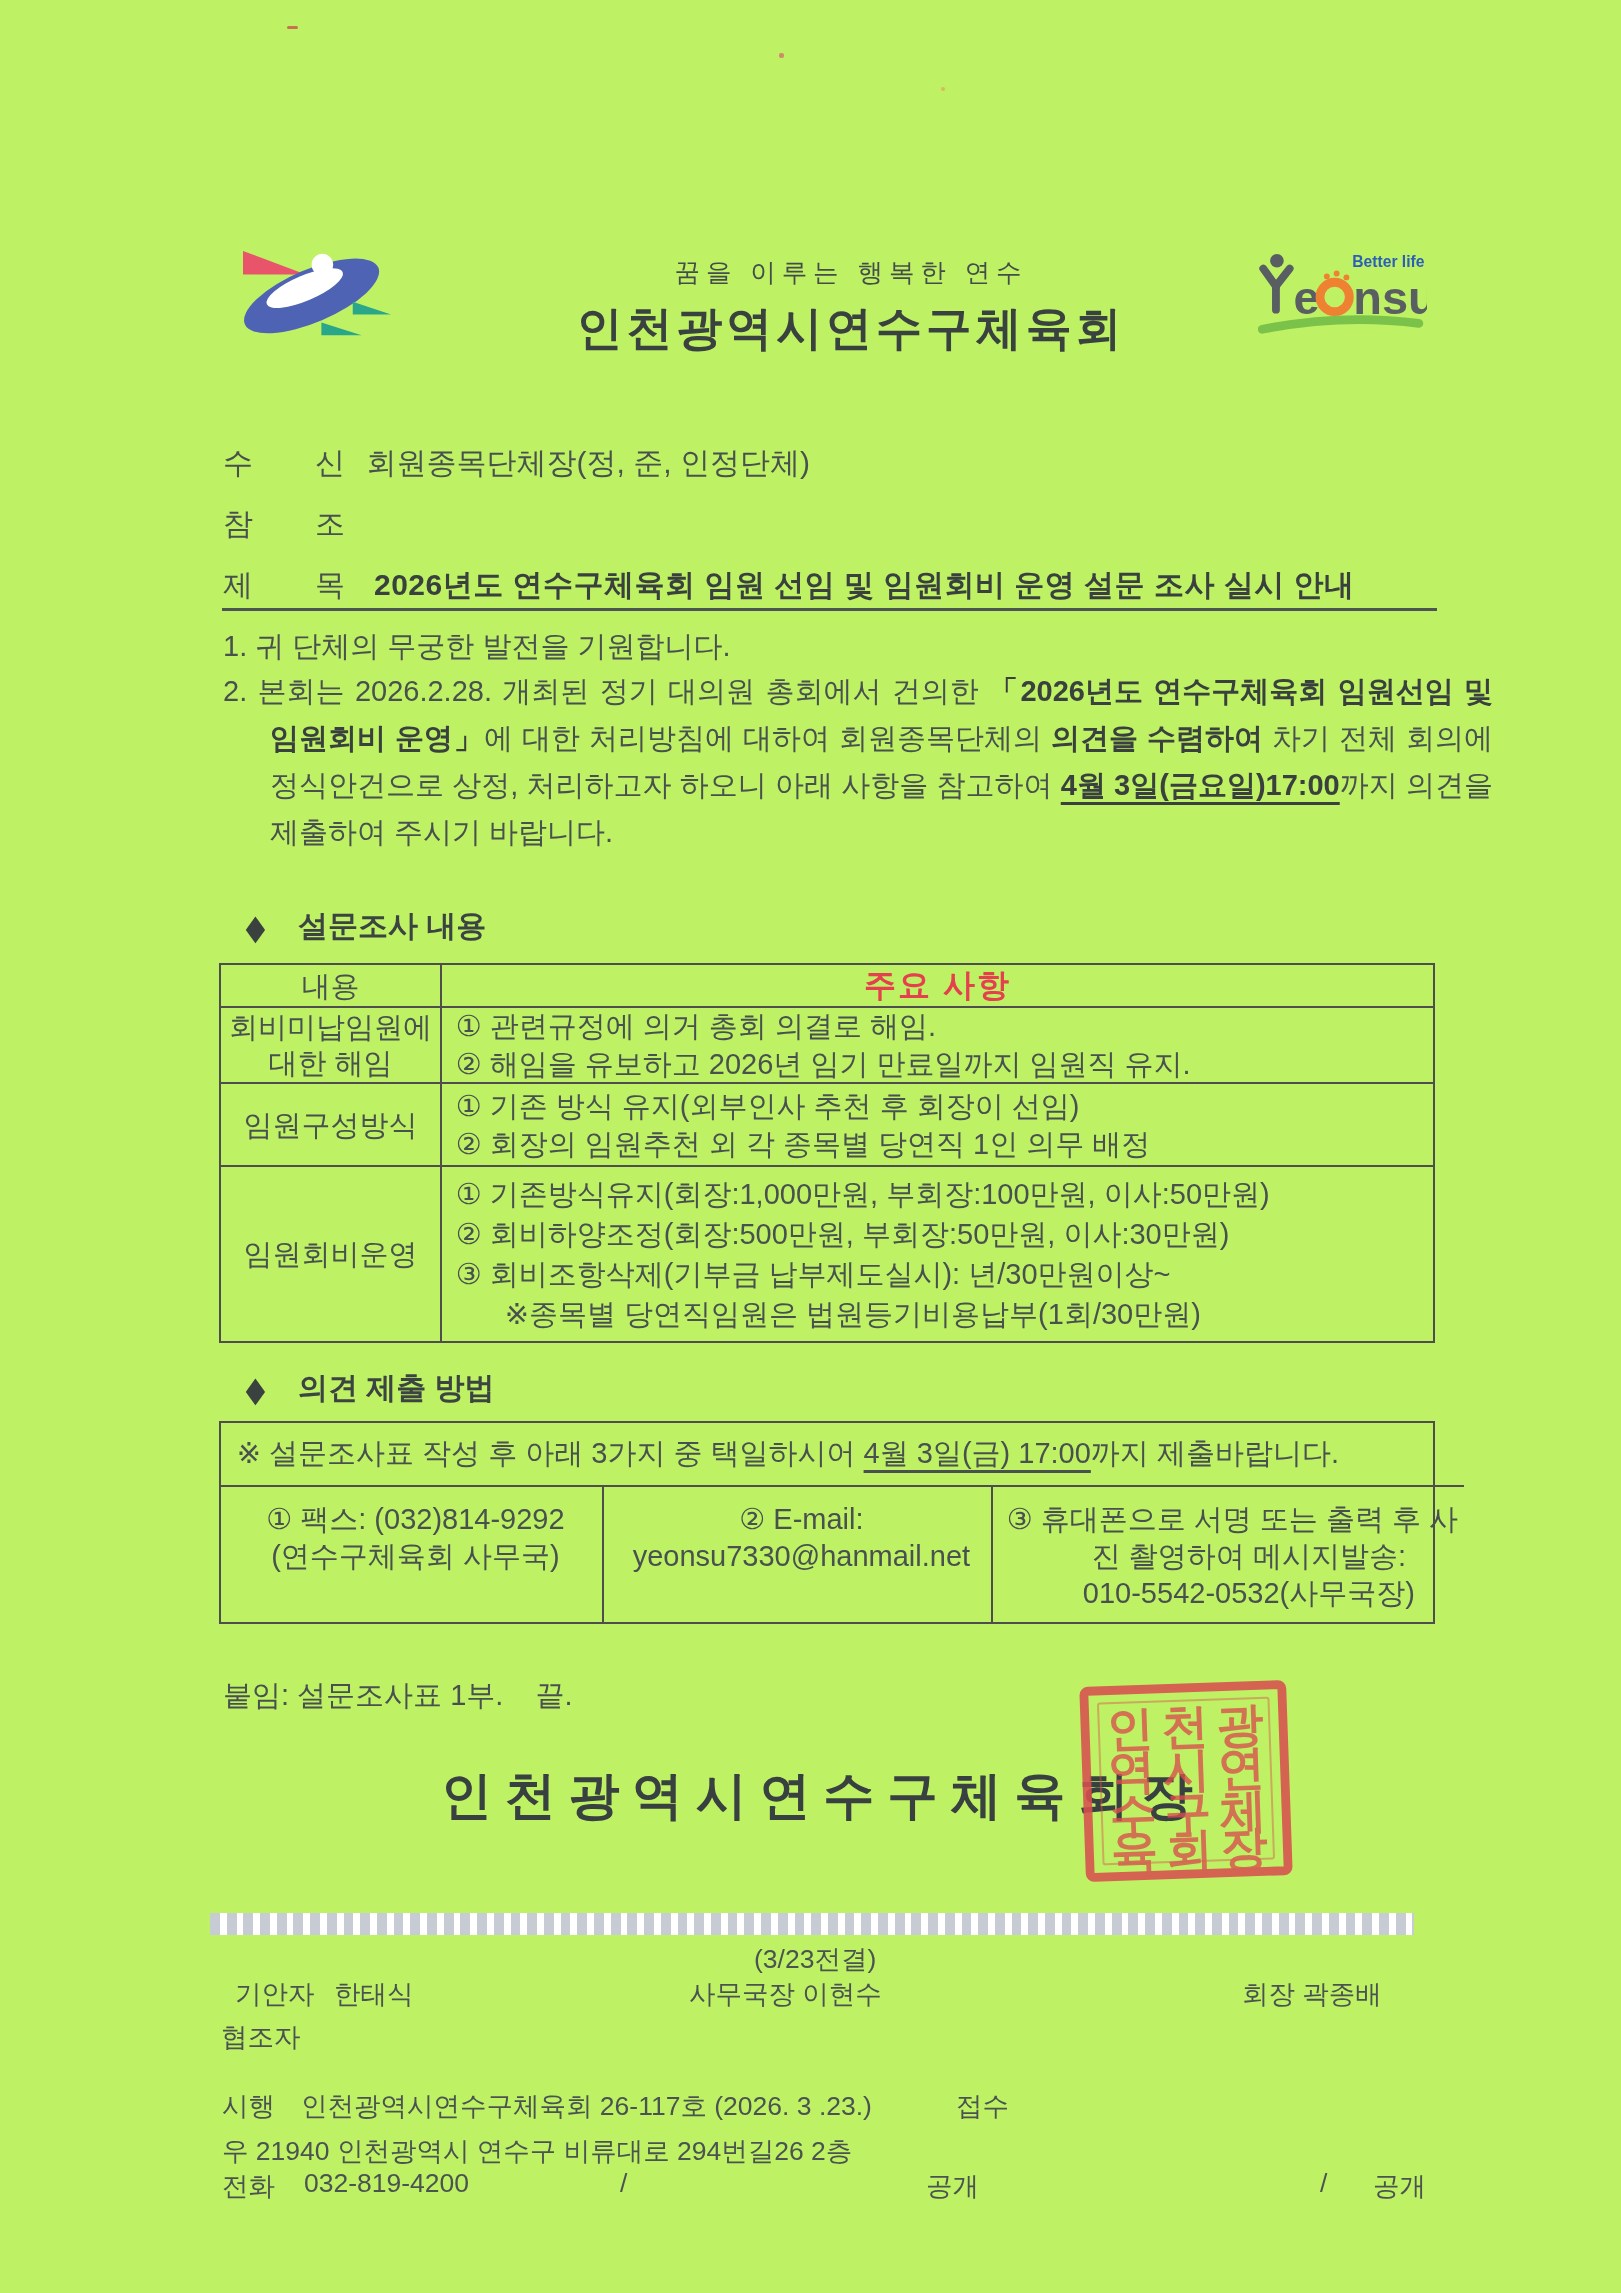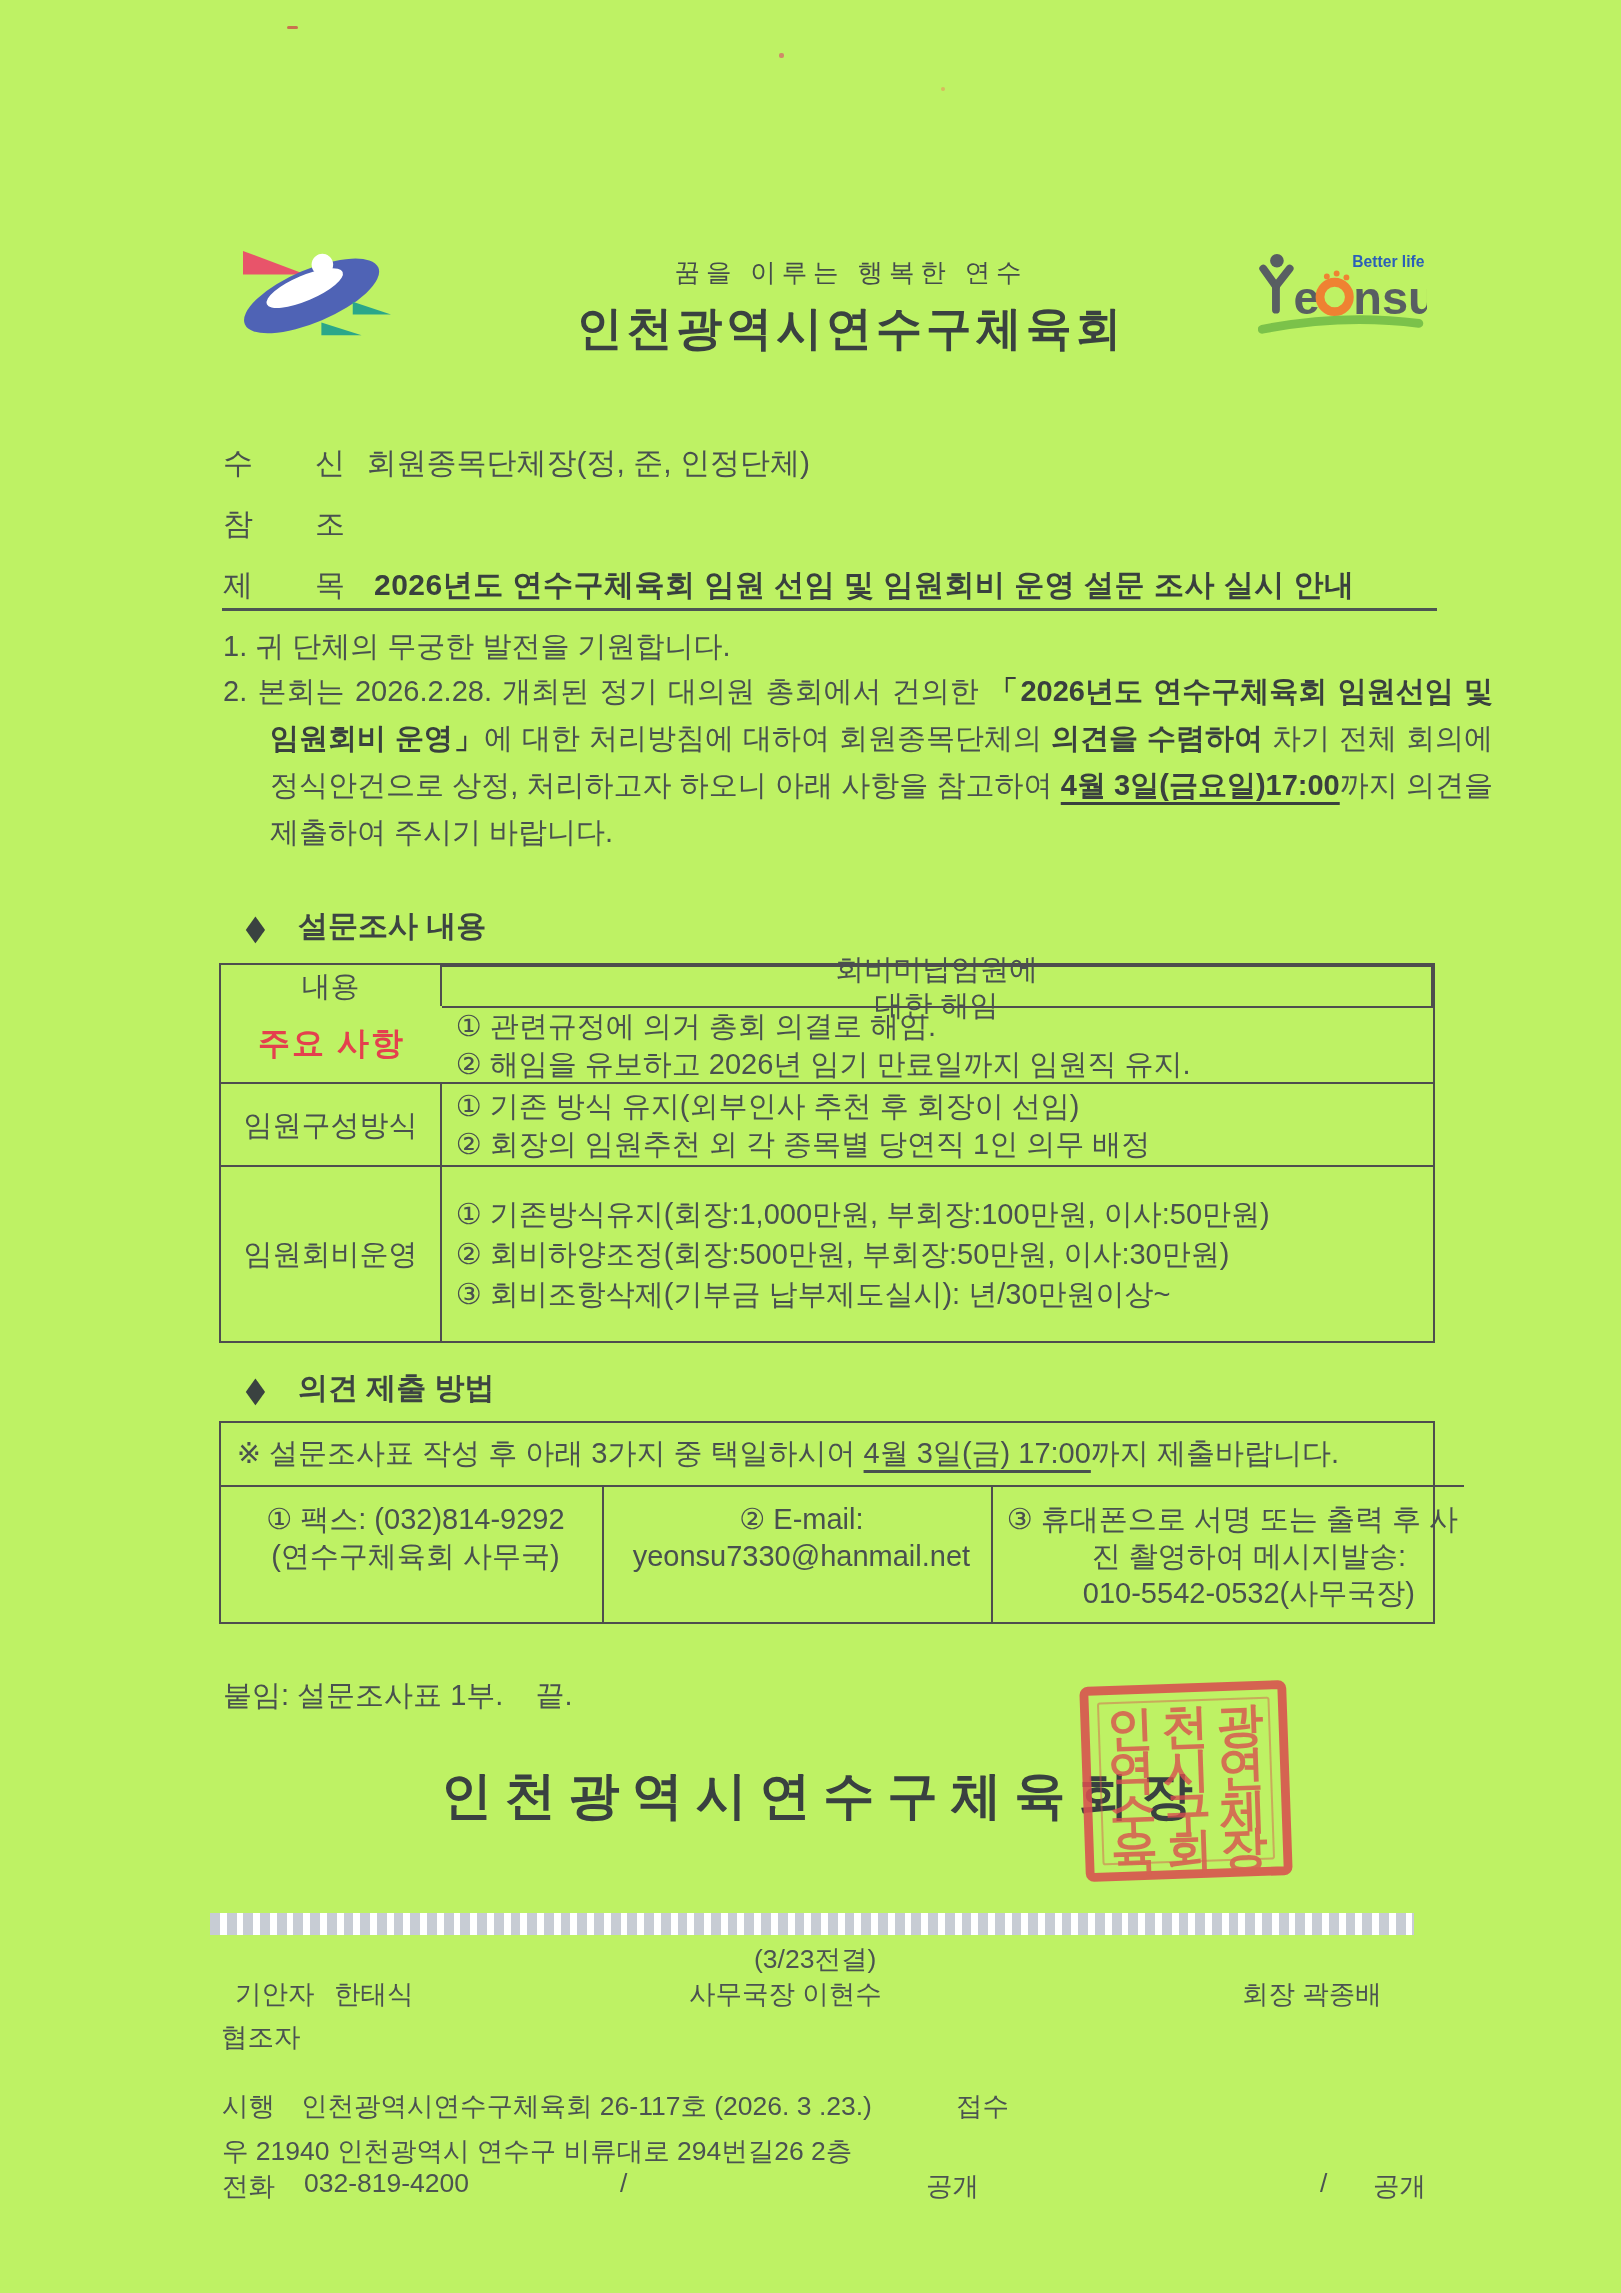--- a/index.html
+++ b/index.html
@@ -159,40 +159,41 @@
   <div class="abs" id="para1">1. 귀 단체의 무궁한 발전을 기원합니다.</div>
   <div class="abs" id="para2"><span>2. 본회는 2026.2.28. 개최된 정기 대의원 총회에서 건의한 </span><span class="b">「2026년도 연수구체육회 임원선임 및 임원회비 운영」</span><span>에 대한 처리방침에 대하여 회원종목단체의 </span><span class="b">의견을 수렴하여</span><span> 차기 전체 회의에 정식안건으로 상정, 처리하고자 하오니 아래 사항을 참고하여 </span><span class="b u">4월 3일(금요일)17:00</span><span>까지 의견을 제출하여 주시기 바랍니다.</span></div>
 
   <div class="abs sec-title" style="left:242px;top:906px;">
     <span class="diamond">◆</span>
     <span>설문조사 내용</span>
   </div>
 
   <div class="abs" id="survey-table">
     <div class="c col1 hdr-left">내용</div>
+    <div class="c hdr-right">주요 사항</div>
+
     <div class="c col1 rline">회비미납임원에
 대한 해임</div>
-
-    <div class="c hdr-right">주요 사항</div>
     <div class="c rline items">
       <div class="item">① 관련규정에 의거 총회 의결로 해임.</div>
       <div class="item">② 해임을 유보하고 2026년 임기 만료일까지 임원직 유지.</div>
     </div>
 
     <div class="c col1 rline">임원구성방식</div>
     <div class="c rline items">
       <div class="item">① 기존 방식 유지(외부인사 추천 후 회장이 선임)</div>
       <div class="item">② 회장의 임원추천 외 각 종목별 당연직 1인 의무 배정</div>
     </div>
 
     <div class="c col1 rline">임원회비운영</div>
     <div class="c rline items tall">
       <div class="item">① 기존방식유지(회장:1,000만원, 부회장:100만원, 이사:50만원)</div>
       <div class="item">② 회비하양조정(회장:500만원, 부회장:50만원, 이사:30만원)</div>
       <div class="item">③ 회비조항삭제(기부금 납부제도실시): 년/30만원이상~</div>
+      <div class="item indent">※종목별 당연직임원은 법원등기비용납부(1회/30만원)</div>
     </div>
   </div>
 
   <div class="abs sec-title" style="left:242px;top:1368px;">
     <span class="diamond">◆</span>
     <span>의견 제출 방법</span>
   </div>
 
   <div class="abs" id="submit-table">
     <div class="notice"><span>※ 설문조사표 작성 후 아래 3가지 중 택일하시어 </span><span class="u">4월 3일(금) 17:00</span><span>까지 제출바랍니다.</span></div>

